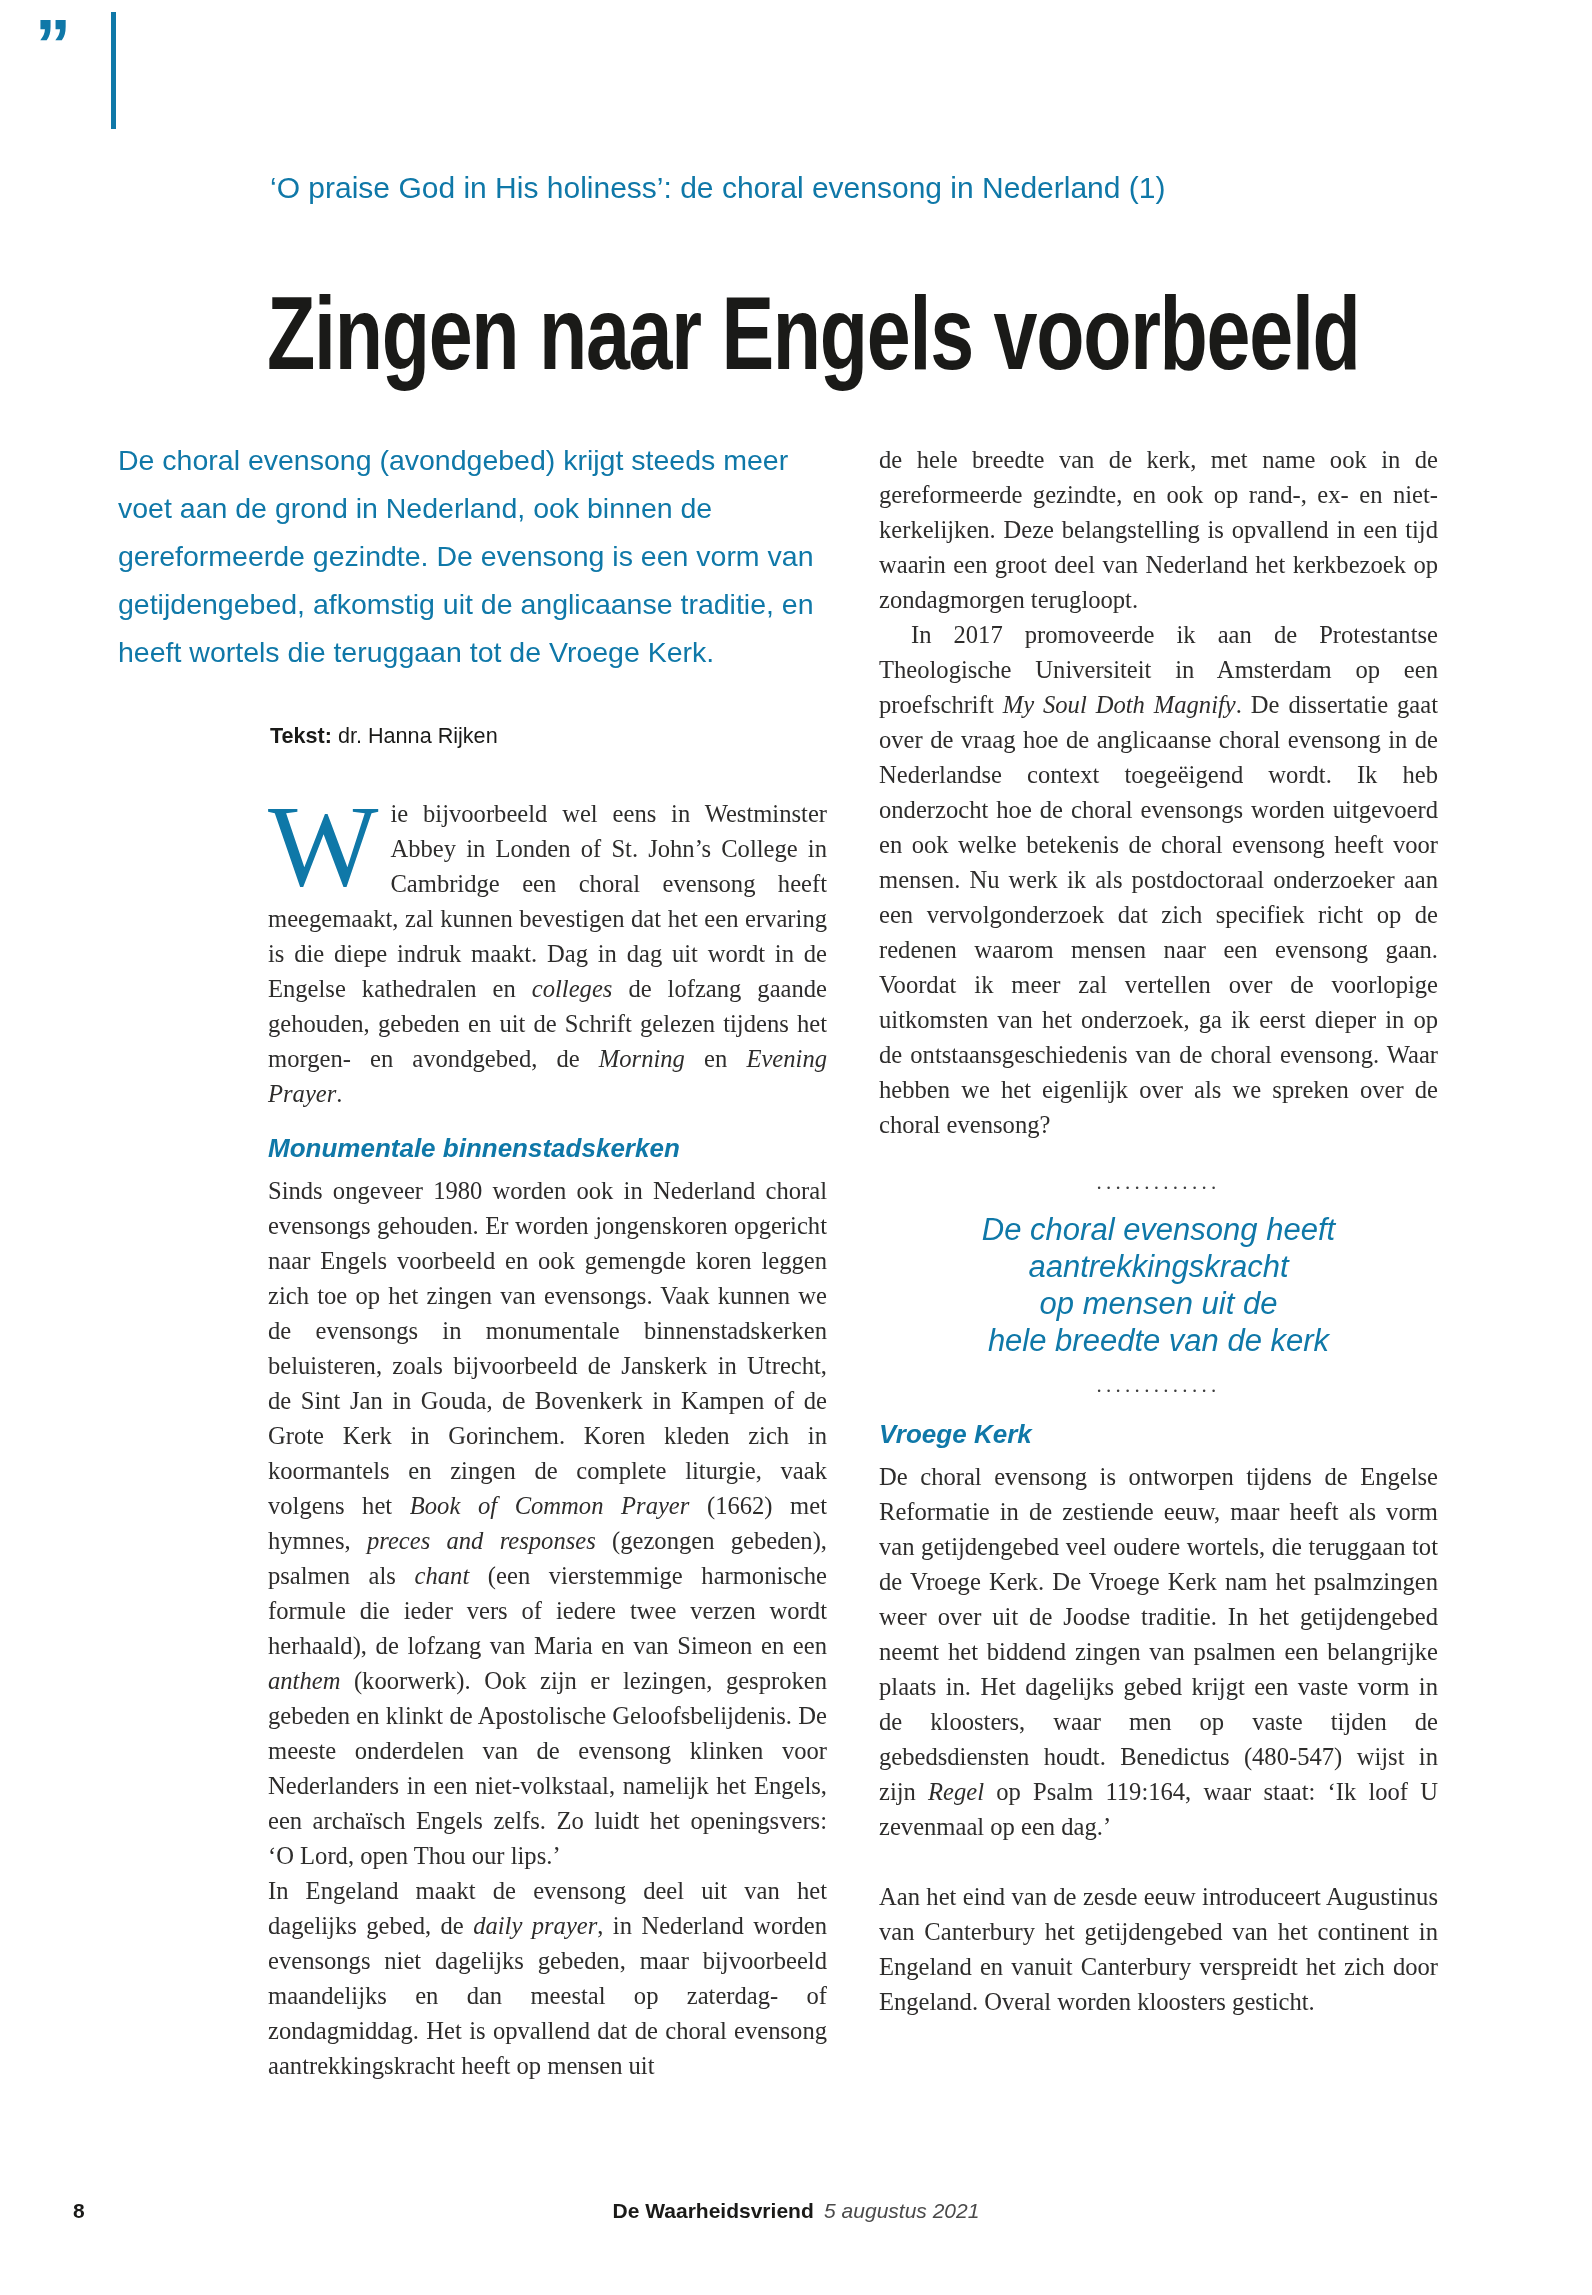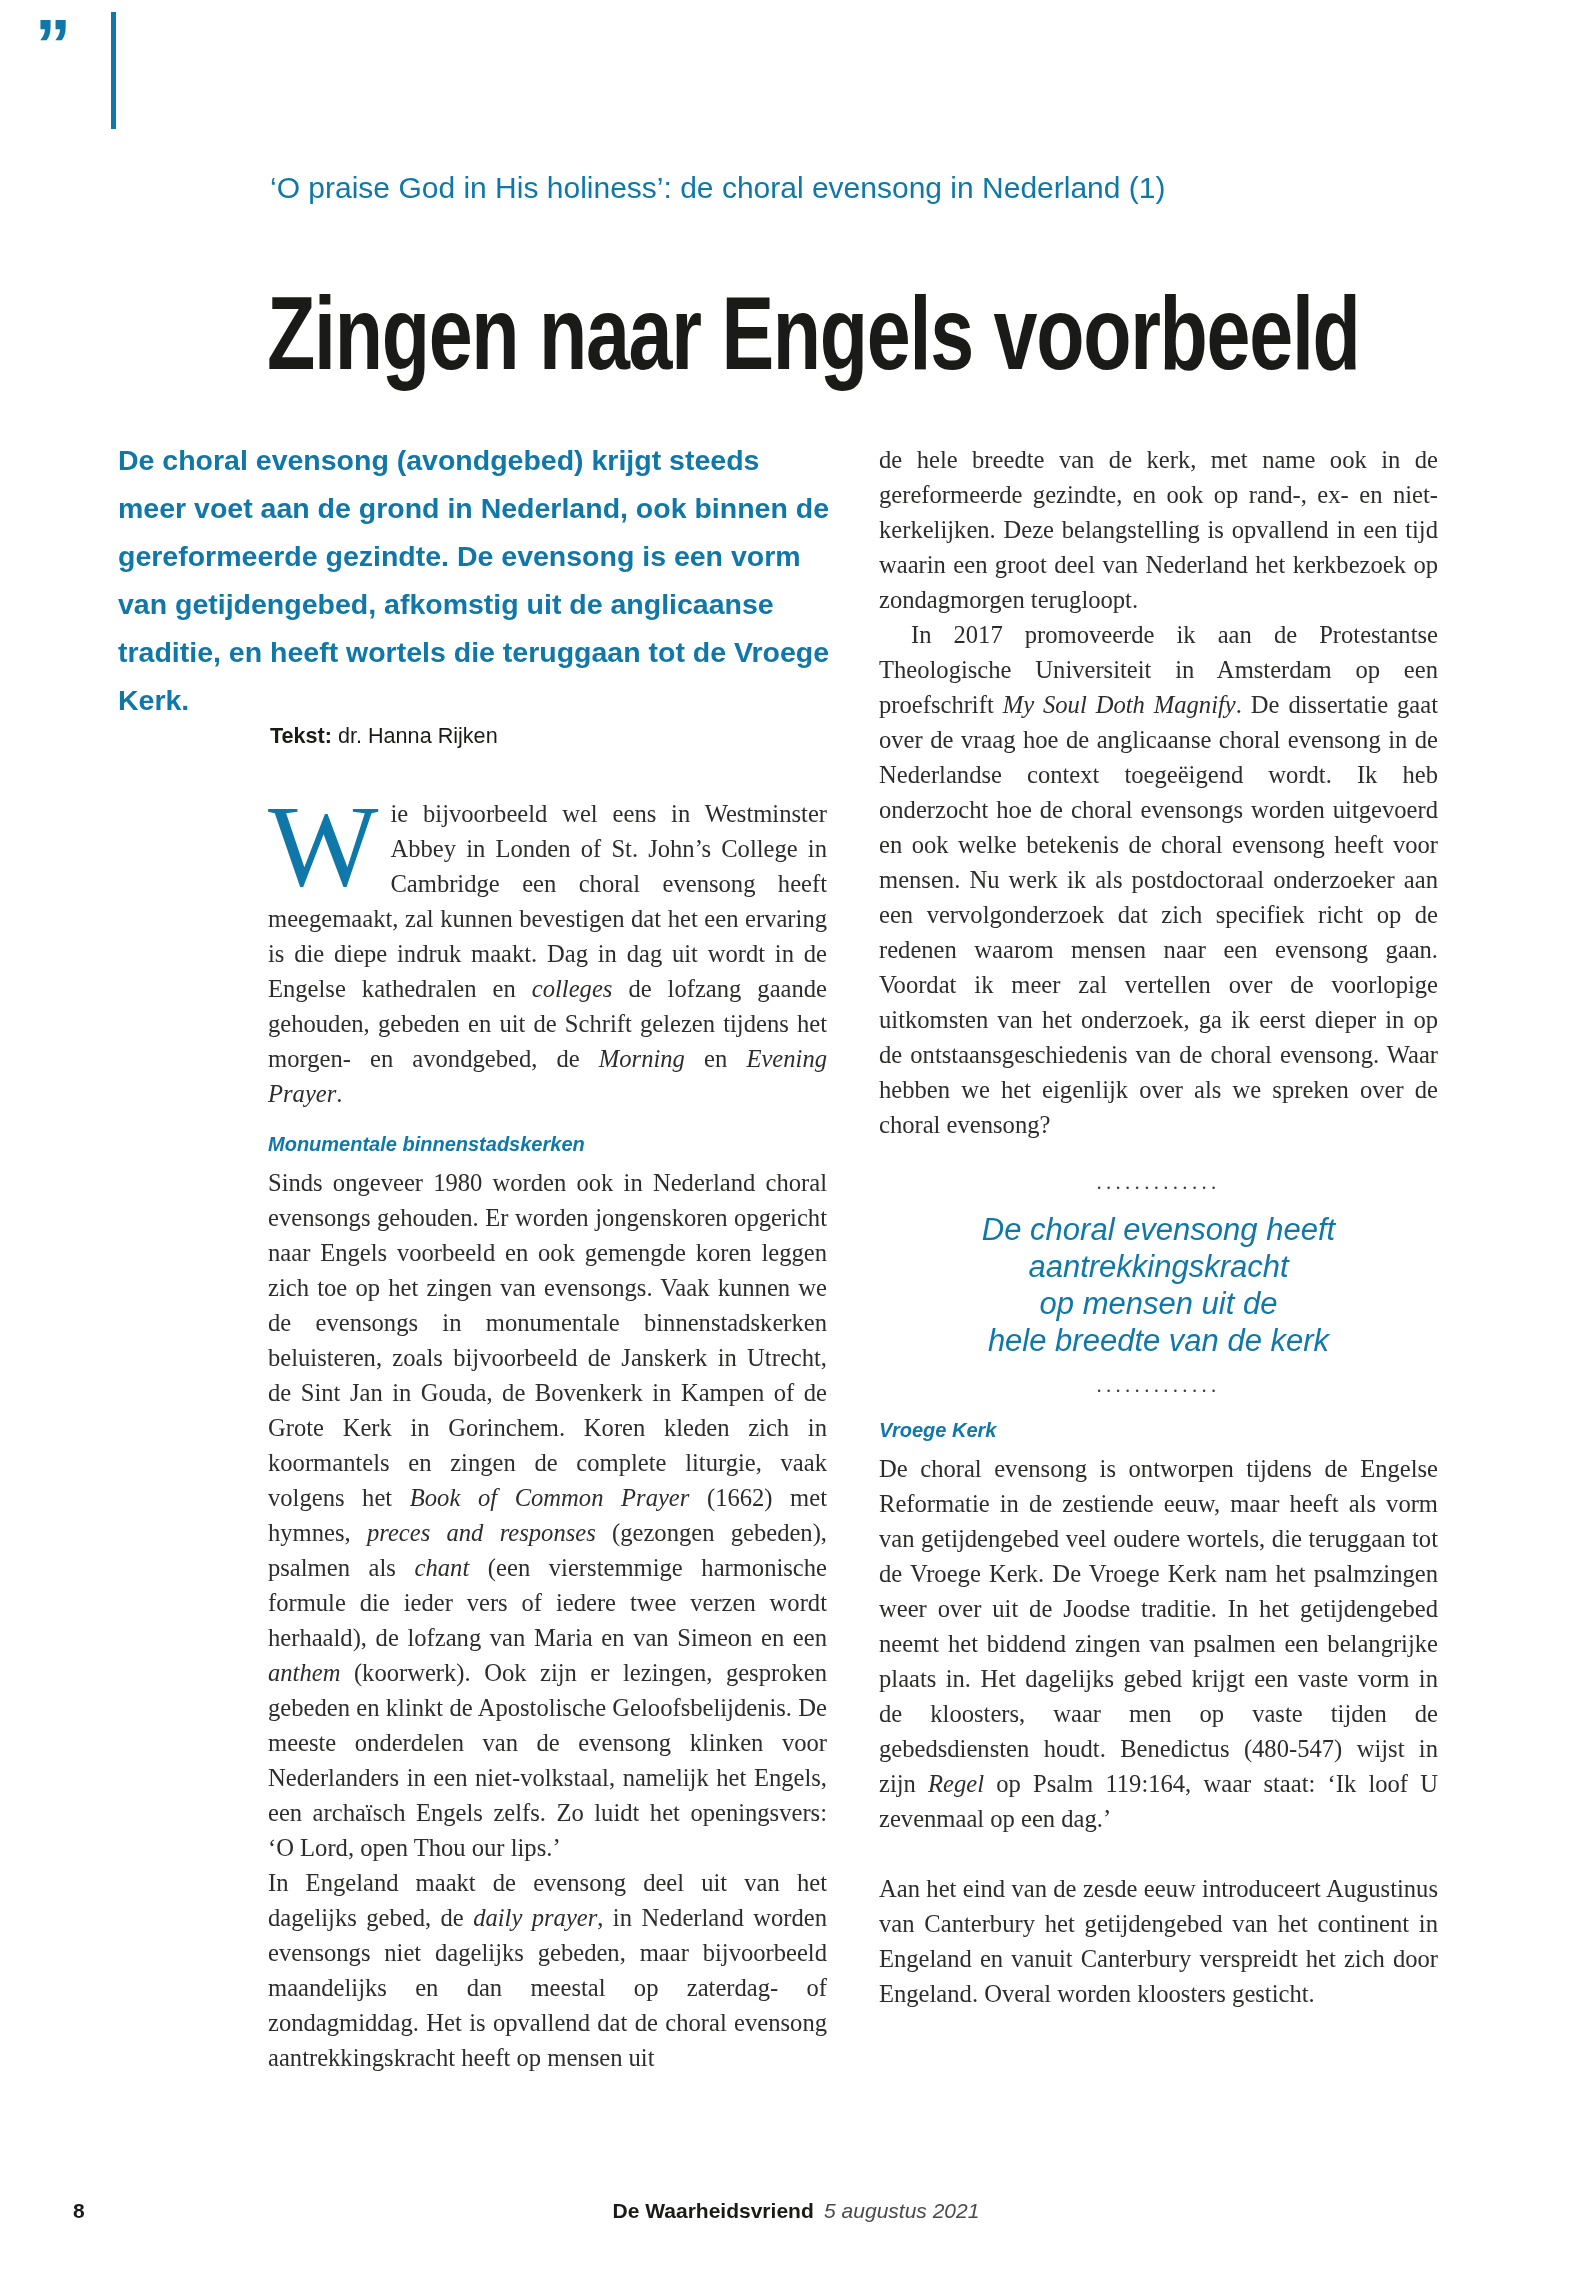--- a/index.html
+++ b/index.html
@@ -18,40 +18,40 @@
     position:absolute; left:270px; top:171px; color:var(--accent);
     font-family:"Liberation Sans", sans-serif; font-size:30px; white-space:nowrap;
   }
   .title {
     position:absolute; left:267px; top:274px; color:var(--title-ink);
     font-family:"Liberation Sans", sans-serif; font-weight:700; font-size:104px;
     letter-spacing:-1.7px; white-space:nowrap; transform:scaleX(0.76); transform-origin:left top;
   }
   .intro {
     position:absolute; left:118px; top:436px; width:716px; color:var(--accent);
-    font-family:"Liberation Sans", sans-serif; font-weight:700; font-size:28.5px; line-height:48px;
+    font-family:"Liberation Sans", sans-serif; font-weight:400; font-size:28.5px; line-height:48px;
   }
   .byline {
     position:absolute; left:270px; top:723px; color:var(--title-ink);
     font-family:"Liberation Sans", sans-serif; font-size:21.6px;
   }
   .byline strong { font-weight:700; }
   .col { position:absolute; width:559px; }
   .col-left  { left:268px;  top:796px; }
   .col-right { left:879px; top:442px; }
   .body {
     font-size:24.6px; line-height:35px; text-align:justify; color:var(--ink);
     hyphens:auto; -webkit-hyphens:auto;
   }
   .body em { font-style:italic; }
   .indent { text-indent:1.3em; }
   .para-gap { margin-top:35px; }
   .sec-heading {
     font-family:"Liberation Sans", sans-serif; font-style:italic; font-weight:700;
-    font-size:20px; color:var(--accent); margin:22.4px 0 8.6px 0;
+    font-size:26px; color:var(--accent); margin:22.4px 0 8.6px 0;
   }
   .dropcap {
     float:left; color:var(--accent); font-family:"Liberation Serif", serif;
     font-size:117px; line-height:86px; margin:7px 12px 0 0;
   }
   .pullquote { text-align:center; margin:29px 0 22.4px 0; }
   .pq-dots {
     font-family:"Liberation Serif", serif; font-size:21px; letter-spacing:4.3px;
     color:#3f3f3f; line-height:22.4px;
   }

